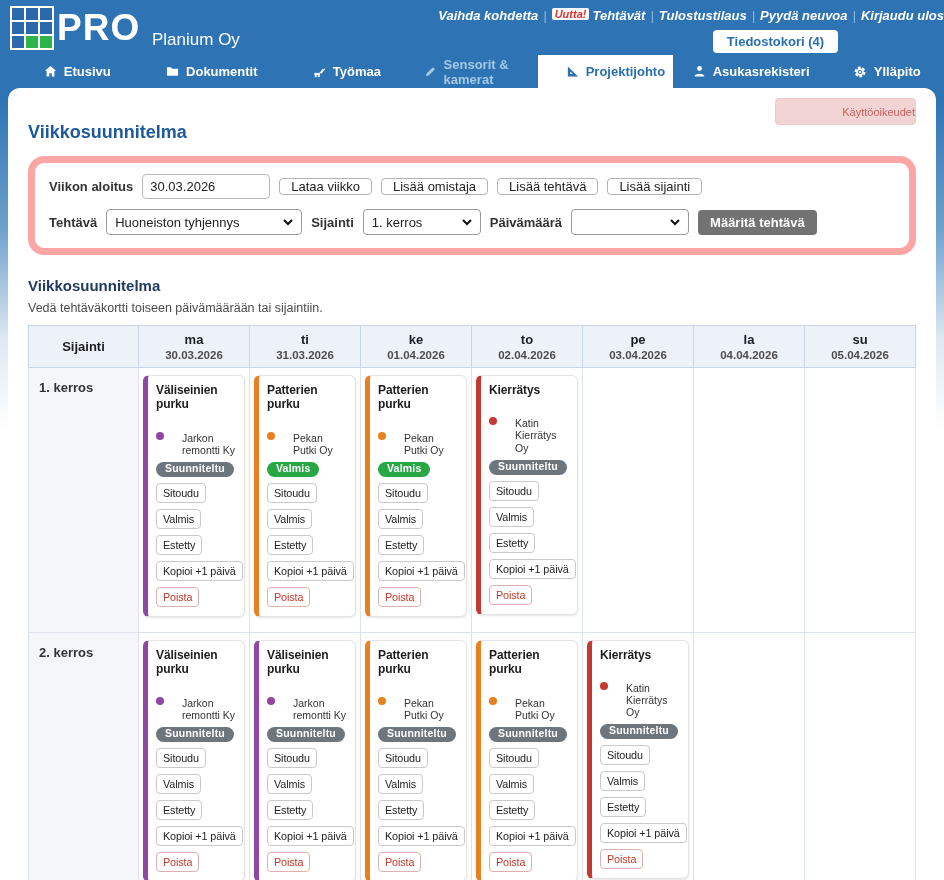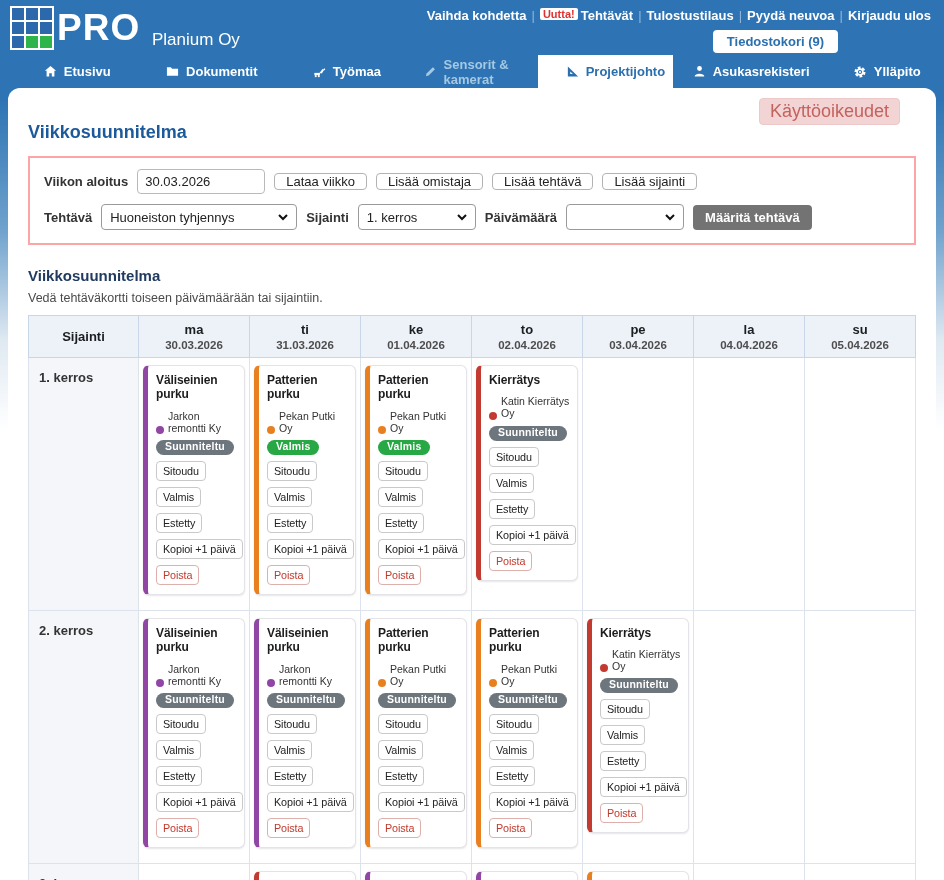--- a/index.html
+++ b/index.html
@@ -10,38 +10,38 @@
     position: relative;
   }
   
   .top-header { position: absolute; top:0; left:0; width:944px; height:88px; background:#2e74b4; }
   .logo-wrap { position:absolute; left:10px; top:6px; display:flex; align-items:center; gap:3px; }
   .logo-grid { width:44px; height:44px; display:grid; grid-template-columns:repeat(3,1fr); grid-template-rows:repeat(3,1fr); gap:2px; background:#ffffff; border:2px solid #ffffff; }
   .logo-grid div { background:#2b69ac; }
   .logo-grid div.green { background:#2db44a; }
   .logo-pro { color:#fff; font-size:37px; font-weight:bold; letter-spacing:1px; line-height:44px; }
   .company { position:absolute; left:152px; top:30px; color:#ffffff; font-size:17px; }
-  .top-links { position:absolute; right:13px; top:8px; font-size:13px; font-weight:bold; color:#ffffff; white-space:nowrap; }
+  .top-links { position:absolute; right:0; top:8px; font-size:13px; font-weight:bold; color:#ffffff; white-space:nowrap;font-style:italic; }
   .top-links a { color:#ffffff; text-decoration:none; }
   .top-links .sep { color:#8db8dd; margin:0 5px; font-weight:normal; }
   .new-badge { background:#ffffff; color:#e03131; font-size:11px; font-weight:bold; padding:0 3px; border-radius:2px; position:relative; top:-2px; margin-right:3px; display:inline-block; }
   .basket-btn { position:absolute; right:106px; top:30px; width:125px; height:23px; background:#ffffff; border:none; border-radius:4px; color:#2a6fae; font-size:13px; font-weight:bold; line-height:23px; text-align:center; cursor:pointer; font-family:inherit; }
   
   .nav { position:absolute; left:0; bottom:0; width:944px; height:33px; display:flex; }
   .nav-item { flex:1; display:flex; align-items:center; justify-content:center; gap:7px; color:#ffffff; font-size:13px; font-weight:bold; cursor:pointer;padding-left:20px; }
   .nav-item.active { background:#ffffff; color:#2a6fae; }
   .nav-item.muted { color:#a5c8e3; }
   .nicon { display:flex; align-items:center; }
   .nicon svg { display:block; }
   
   .content { position:absolute; left:8px; right:8px; top:88px; height:792px; background:#ffffff; border-radius:12px 12px 0 0; padding:0 20px; overflow:hidden; }
-  .perm-btn { position:absolute; right:36px; top:10px; width:141px; height:27px; background:#f2d4d4; border:1px solid #ecc8c8; border-radius:4px; color:#c4625e; font-size:18px; text-align:center; cursor:pointer; font-family:inherit; }
+  .perm-btn { position:absolute; right:20px; top:10px; width:141px; height:27px; background:#f2d4d4; border:1px solid #ecc8c8; border-radius:4px; color:#c4625e; font-size:11px; text-align:right; cursor:pointer; font-family:inherit; }
   .h1 { padding-top:34px; font-size:18px; font-weight:bold; color:#1d5a9b; }
   
-  .form-box { margin-top:13px; border:2px solid #fca5a5; border-radius:0; padding:11px 14px 13px; }
+  .form-box { margin-top:13px; border:7px solid #fca5a5; border-radius:16px; padding:11px 14px 13px; }
   .form-row { display:flex; align-items:center; gap:9px; }
   .form-row + .form-row { margin-top:10px; }
   .flabel { font-size:13px; font-weight:bold; color:#333; }
   .tinput { width:128px; height:25px; border:1px solid #b9b9b9; border-radius:4px; font-size:13px; padding:0 7px; font-family:inherit; color:#222; }
   .wbtn { background:#fff; border:1px solid #b3b3b3; border-radius:4px; font-size:13px; color:#222; padding:0 11px; cursor:pointer; font-family:inherit; white-space:nowrap; }
   .select { height:26px; border:1px solid #9a9a9a; border-radius:4px; background:#fff; display:flex; align-items:center; justify-content:space-between; font-size:13px; color:#222; padding:0 8px; cursor:pointer; }
   .select .chev { margin-left:8px; display:flex; }
   .sel-task { width:196px; } .sel-loc { width:118px; } .sel-date { width:118px; }
   .assign-btn { background:#737373; border:none; border-radius:4px; color:#fff; font-size:13px; font-weight:bold; padding:5px 12px; cursor:pointer; font-family:inherit; }
   
@@ -52,21 +52,21 @@
   .board th { background:#edf1f8; border:1px solid #c9d6e8; padding:6px 3px; font-size:13px; color:#1b1e21; vertical-align:middle; }
   .board th .date { font-size:11.5px; color:#4d4d4d; margin-top:2px; font-weight:bold; }
   .board td { border:1px solid #dce3ed; vertical-align:top; }
   .board td.loc-cell { background:#f4f6fa; font-size:13px; font-weight:bold; color:#333; padding:12px 10px; }
   .board td.day-cell { background:#fff; padding:7px 4px; }
   .board tr.r-std { height:215px; }
   .board tr.r-cut { height:260px; }
   
   .card { background:#fff; border:1px solid #e3e3e8; border-left-width:5px; border-left-style:solid; border-radius:6px; box-shadow:0 1px 2px rgba(0,0,0,0.10); padding:7px 6px 9px 8px; margin-bottom:8px; }
   .card-title { font-size:12px; font-weight:bold; color:#1d1d1f; line-height:1.2; letter-spacing:-0.1px; }
-  .owner { display:flex; align-items:flex-end; gap:4px; margin-top:8px; }
+  .owner { display:flex; align-items:flex-start; gap:18px; margin-top:20px; }
   .owner .dot { width:8px; height:8px; border-radius:50%; flex:0 0 8px; }
   .owner .oname { font-size:10.5px; color:#333; line-height:1.15; }
   .badge { display:inline-block; margin-top:6px; font-size:10.5px; font-weight:bold; color:#fff; padding:0 9px 3px; border-radius:10px; letter-spacing:0.2px; }
   .cbtn { display:block; width:max-content; background:#fff; border:1px solid #c9c9c9; border-radius:4px; font-size:10.8px; color:#222; padding:3px 6px; margin-top:6px; cursor:pointer; font-family:inherit; white-space:nowrap; letter-spacing:-0.1px; }
   .cbtn.danger { color:#c0392b; border-color:#ddb0ab; }
 </style>
 </head>
 <body>
 
 <div class="top-header">
@@ -82,21 +82,21 @@
         <div class="green"></div>
         <div class="green"></div>
     </div>
     <div class="logo-pro">PRO</div>
   </div>
   <div class="company">Planium Oy</div>
 
   <div class="top-links">
     <a href="#">Vaihda kohdetta</a><span class="sep">|</span><span class="new-badge">Uutta!</span><a href="#">Tehtävät</a><span class="sep">|</span><a href="#">Tulostustilaus</a><span class="sep">|</span><a href="#">Pyydä neuvoa</a><span class="sep">|</span><a href="#">Kirjaudu ulos</a>
   </div>
-  <button class="basket-btn">Tiedostokori (9)</button>
+  <button class="basket-btn">Tiedostokori (4)</button>
 
   <div class="nav">
     <div class="nav-item">
       <span class="nicon">
         <svg width="13" height="13" viewBox="0 0 14 14" fill="currentColor">
             <path d="M7 1 L13 6.2 H11.2 V12.5 H8.4 V8.8 H5.6 V12.5 H2.8 V6.2 H1 Z"></path>
           </svg>
       </span>
       <span>Etusivu</span>
     </div>

